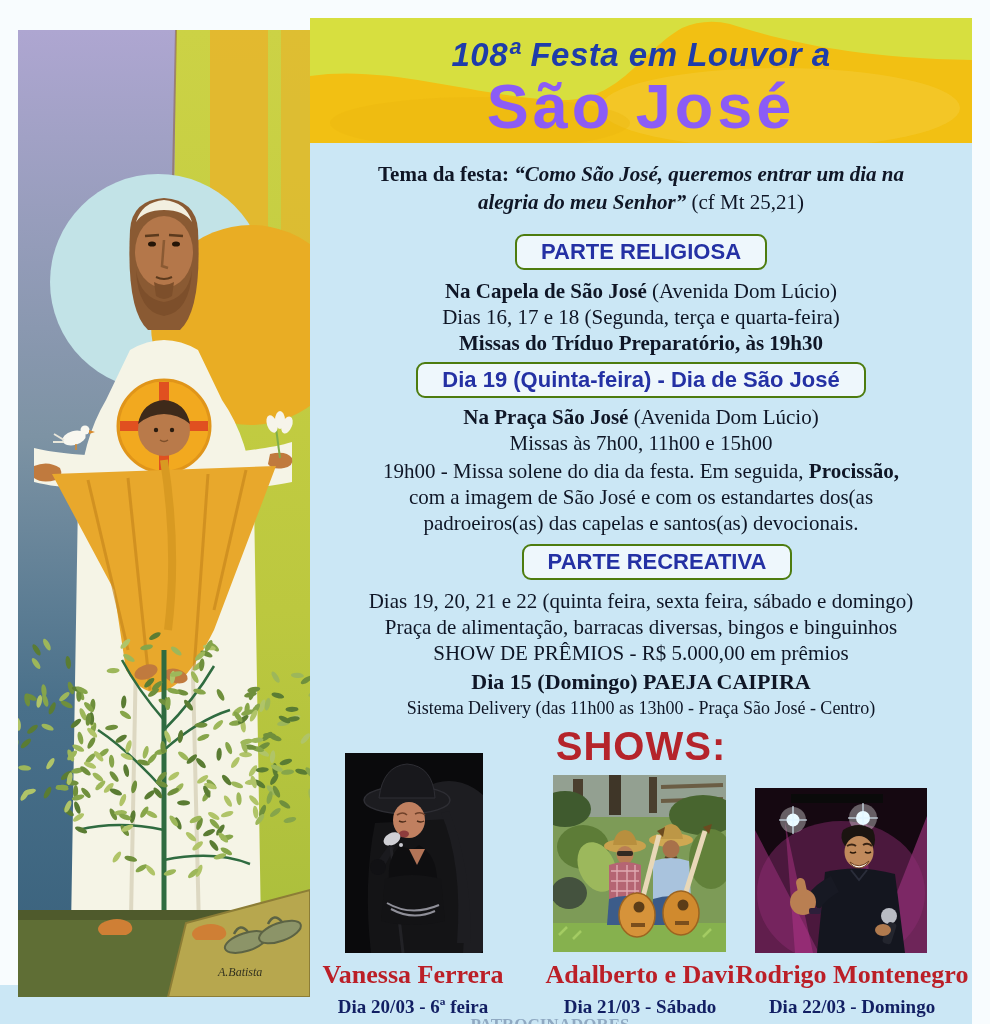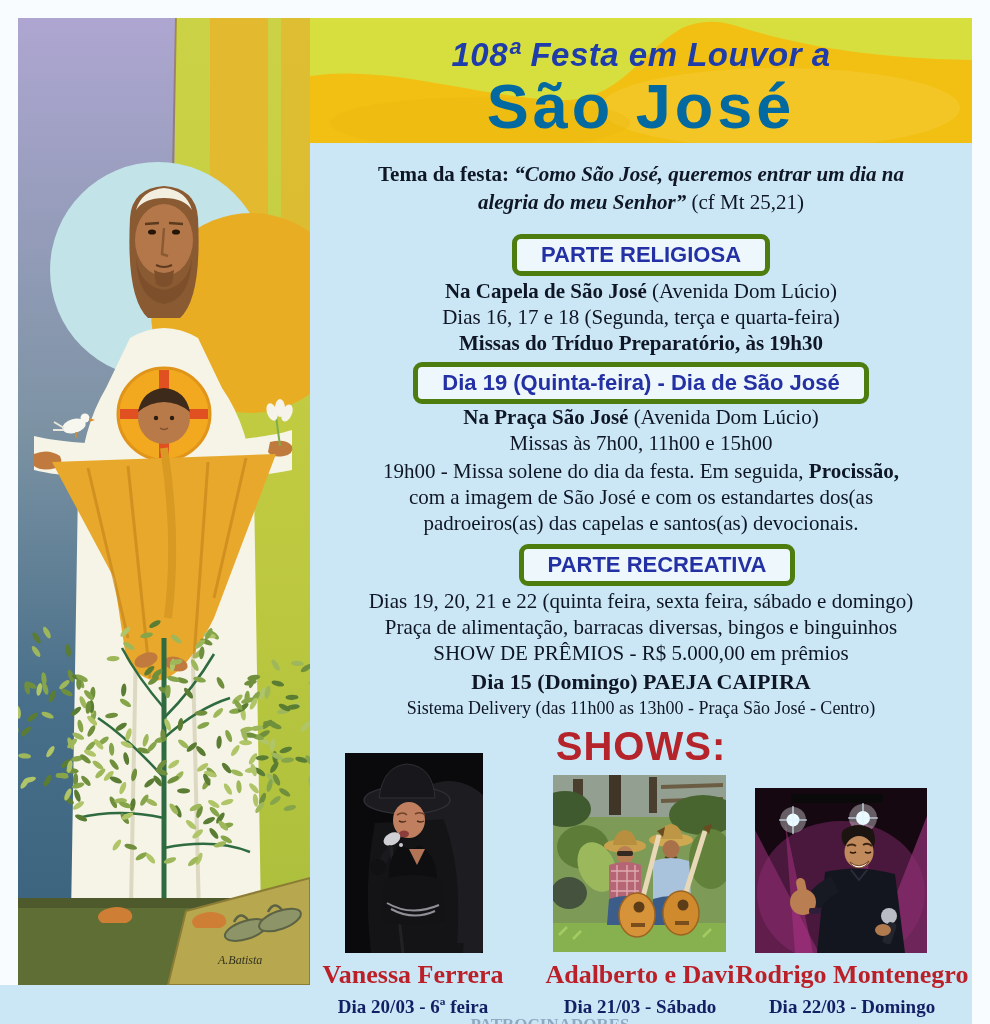--- a/index.html
+++ b/index.html
@@ -1,38 +1,38 @@
 <!DOCTYPE html>
 <html><head>
 <meta charset="utf-8">
 <style>
   html,body{margin:0;padding:0;}
   .page{position:relative;width:990px;height:1024px;background:#f8fcfe;overflow:hidden;
         font-family:"Liberation Serif",serif;}
   
   .bottom-strip{position:absolute;left:0;top:985px;width:972px;height:39px;background:#cbe7f5;}
   
-  .artwork{position:absolute;left:18px;top:18px;width:344px;height:967px;}
+  .artwork{position:absolute;left:18px;top:30px;width:344px;height:967px;}
   .artwork svg{display:block;}
   
   .content{position:absolute;left:310px;top:18px;width:662px;height:1020px;}
   .header-band{position:absolute;left:0;top:0;width:662px;height:125px;overflow:hidden;}
   .blue-panel{position:absolute;left:0;top:125px;width:662px;height:881px;background:#cbe7f5;}
   .pretitle{position:absolute;left:0;top:18px;width:662px;text-align:center;
             font-family:"Liberation Sans",sans-serif;font-style:italic;font-weight:bold;
             font-size:33px;color:#1e3caa;letter-spacing:.5px;}
   .big-title{position:absolute;left:0;top:52px;width:662px;text-align:center;
              font-family:"Liberation Sans",sans-serif;font-weight:900;font-size:63px;
-             color:#0369a1;letter-spacing:4px;}
+             color:#8b5cf6;letter-spacing:4px;}
   .tema{position:absolute;left:0;top:142px;width:662px;text-align:center;
         font-size:21px;line-height:28px;color:#0f1626;font-weight:bold;}
   .tema .quote{font-style:italic;}
   .tema .ref{font-weight:normal;margin-top:40px;}
   .boxrow{position:absolute;left:0;width:662px;display:flex;justify-content:center;}
-  .section-box{display:inline-block;border:5px solid #4d7c0f;border-radius:9px;background:#eef7fc;
+  .section-box{display:inline-block;border:2px solid #4d7c0f;border-radius:9px;background:#eef7fc;
                padding:3px 24px;font-family:"Liberation Sans",sans-serif;font-weight:bold;
                font-size:22px;color:#2431a4;white-space:nowrap;}
   .bodyblock{position:absolute;left:0;width:662px;text-align:center;font-size:21px;
              line-height:26px;color:#0f1626;}
   .bodyblock b{font-weight:bold;}
   .smallline{position:absolute;left:0;width:662px;text-align:center;font-size:18px;color:#0f1626;}
   .boldline{position:absolute;left:0;width:662px;text-align:center;font-size:22px;
             font-weight:bold;color:#0f1626;}
   .shows-title{position:absolute;left:0;top:706px;width:662px;text-align:center;
                font-family:"Liberation Sans",sans-serif;font-weight:900;font-size:40px;

